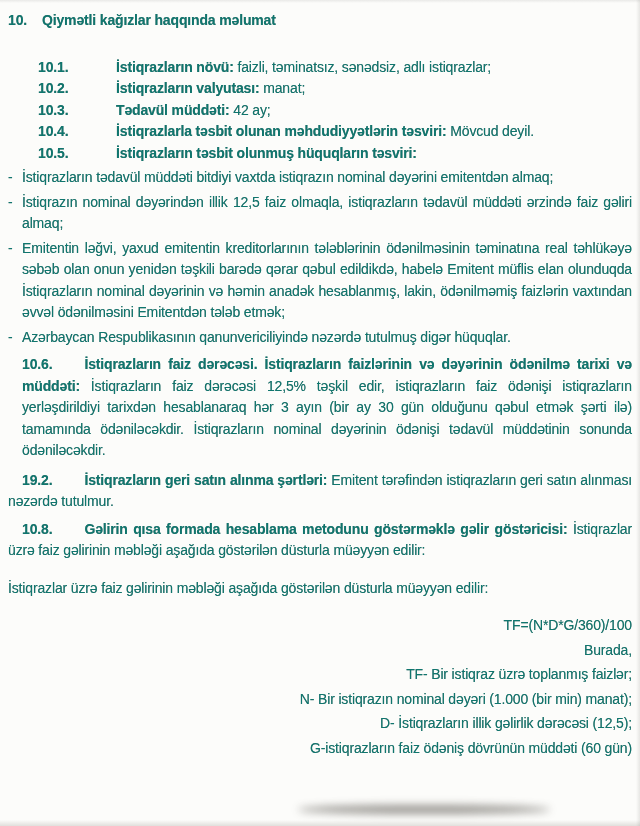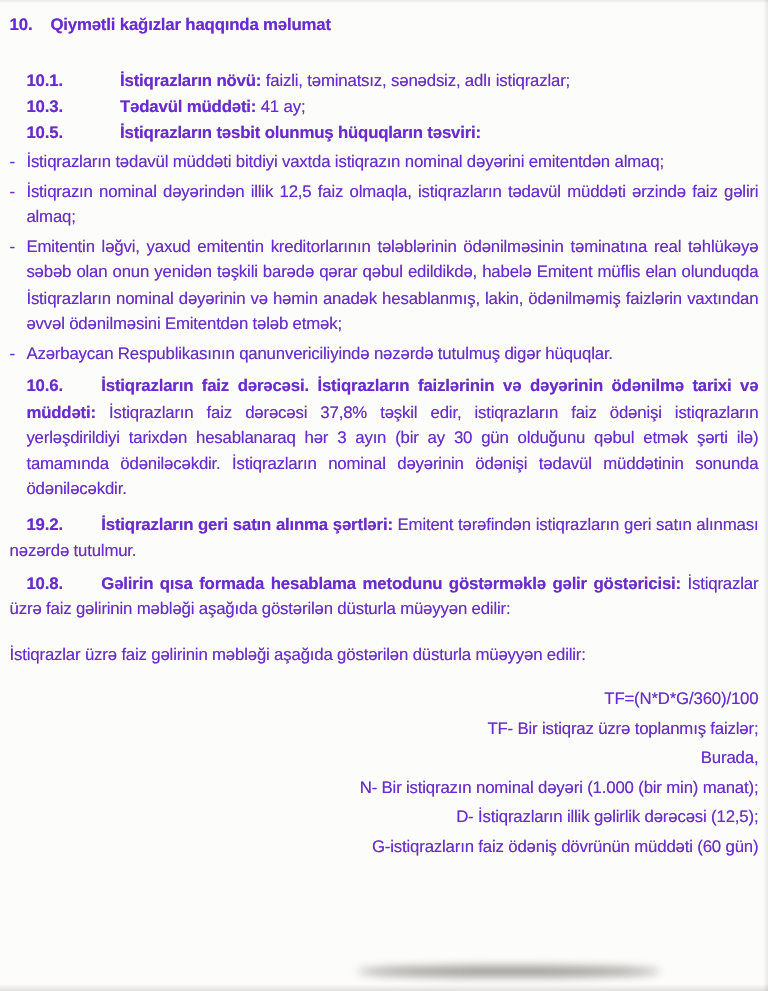--- a/index.html
+++ b/index.html
@@ -11,31 +11,31 @@
   }
   .page {
     position: relative;
     width: 640px;
     height: 826px;
     background: #fcfcfa;
     padding: 10px 8px 0 8px;
     font-size: 14px;
     line-height: 21.5px;
     letter-spacing: -0.15px;
-    color: #6d28d9;
+    color: #0f766e;
     overflow: hidden;
     text-shadow: 0 0 0.4px rgba(20,20,20,0.45);
   }
   .b { font-weight: 700; padding-left: 32px; }
 
   .heading { display: flex; font-weight: 700; margin-bottom: 25px; }
   .heading .hnum { flex: 0 0 34px; }
 
   .item { display: flex; }
-  .item .inum { flex: 0 0 46px; margin-left: 14px; font-weight: 700; }
+  .item .inum { flex: 0 0 46px; margin-left: 30px; font-weight: 700; }
   .item .ibody { flex: 1; }
 
   .bullet { display: flex; margin-top: 3px; }
   .bullet .marker { flex: 0 0 14px; }
   .bullet .btext { flex: 1; text-align: justify; }
 
   .para { text-align: justify; }
   .para .pnum { font-weight: 700; }
   .p106 { margin-left: 14px; margin-top: 6px; }
   .p107 { margin-top: 8px; text-indent: 14px; }
@@ -77,29 +77,43 @@
   </div>
 
   <div class="item">
     <span class="inum">10.1.</span>
     <div class="ibody">
       <span class="b">İstiqrazların növü:</span>
       <span>faizli, təminatsız, sənədsiz, adlı istiqrazlar;</span>
     </div>
   </div>
 
+  <div class="item">
+    <span class="inum">10.2.</span>
+    <div class="ibody">
+      <span class="b">İstiqrazların valyutası:</span>
+      <span>manat;</span>
+    </div>
+  </div>
 
   <div class="item">
     <span class="inum">10.3.</span>
     <div class="ibody">
       <span class="b">Tədavül müddəti:</span>
-      <span>41 ay;</span>
+      <span>42 ay;</span>
     </div>
   </div>
 
+  <div class="item">
+    <span class="inum">10.4.</span>
+    <div class="ibody">
+      <span class="b">İstiqrazlarla təsbit olunan məhdudiyyətlərin təsviri:</span>
+      <span>Mövcud deyil.</span>
+    </div>
+  </div>
 
   <div class="item">
     <span class="inum">10.5.</span>
     <div class="ibody">
       <span class="b">İstiqrazların təsbit olunmuş hüquqların təsviri:</span>
     </div>
   </div>
 
   <div class="bullet">
     <span class="marker">-</span>
@@ -116,39 +130,39 @@
     <div class="btext">Emitentin ləğvi, yaxud emitentin kreditorlarının tələblərinin ödənilməsinin təminatına real təhlükəyə səbəb olan onun yenidən təşkili barədə qərar qəbul edildikdə, habelə Emitent müflis elan olunduqda İstiqrazların nominal dəyərinin və həmin anadək hesablanmış, lakin, ödənilməmiş faizlərin vaxtından əvvəl ödənilməsini Emitentdən tələb etmək;</div>
   </div>
 
   <div class="bullet">
     <span class="marker">-</span>
     <div class="btext">Azərbaycan Respublikasının qanunvericiliyində nəzərdə tutulmuş digər hüquqlar.</div>
   </div>
 
   <div class="para p106">
     <span class="pnum">10.6.</span><span class="b">İstiqrazların faiz dərəcəsi. İstiqrazların faizlərinin və dəyərinin ödənilmə tarixi və müddəti:</span>
-    <span>İstiqrazların faiz dərəcəsi 37,8% təşkil edir, istiqrazların faiz ödənişi istiqrazların yerləşdirildiyi tarixdən hesablanaraq hər 3 ayın (bir ay 30 gün olduğunu qəbul etmək şərti ilə) tamamında ödəniləcəkdir. İstiqrazların nominal dəyərinin ödənişi tədavül müddətinin sonunda ödəniləcəkdir.</span>
+    <span>İstiqrazların faiz dərəcəsi 12,5% təşkil edir, istiqrazların faiz ödənişi istiqrazların yerləşdirildiyi tarixdən hesablanaraq hər 3 ayın (bir ay 30 gün olduğunu qəbul etmək şərti ilə) tamamında ödəniləcəkdir. İstiqrazların nominal dəyərinin ödənişi tədavül müddətinin sonunda ödəniləcəkdir.</span>
   </div>
 
   <div class="para p107">
     <span class="pnum">19.2.</span><span class="b">İstiqrazların geri satın alınma şərtləri:</span>
     <span>Emitent tərəfindən istiqrazların geri satın alınması nəzərdə tutulmur.</span>
   </div>
 
   <div class="para p108">
     <span class="pnum">10.8.</span><span class="b">Gəlirin qısa formada hesablama metodunu göstərməklə gəlir göstəricisi:</span>
     <span>İstiqrazlar üzrə faiz gəlirinin məbləği aşağıda göstərilən düsturla müəyyən edilir:</span>
   </div>
 
   <div class="repeat-line">İstiqrazlar üzrə faiz gəlirinin məbləği aşağıda göstərilən düsturla müəyyən edilir:</div>
 
   <div class="formula-block">
     <div>TF=(N*D*G/360)/100</div>
+    <div>Burada,</div>
     <div>TF- Bir istiqraz üzrə toplanmış faizlər;</div>
-    <div>Burada,</div>
     <div>N- Bir istiqrazın nominal dəyəri (1.000 (bir min) manat);</div>
     <div>D- İstiqrazların illik gəlirlik dərəcəsi (12,5);</div>
     <div>G-istiqrazların faiz ödəniş dövrünün müddəti (60 gün)</div>
   </div>
 
   <div class="scan-top"></div>
   <div class="scan-right"></div>
   <div class="scan-bottom"></div>
   <div class="scan-smudge"></div>
 

